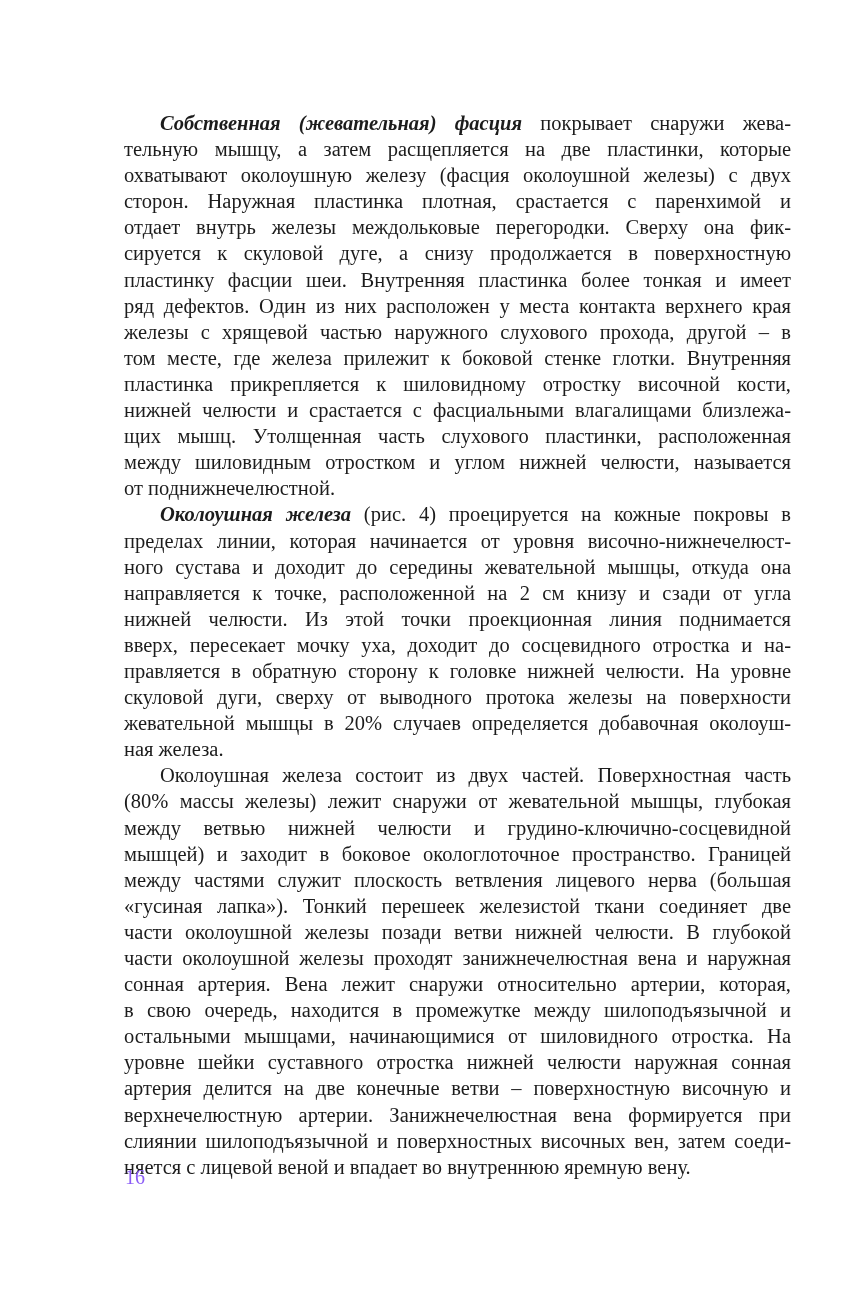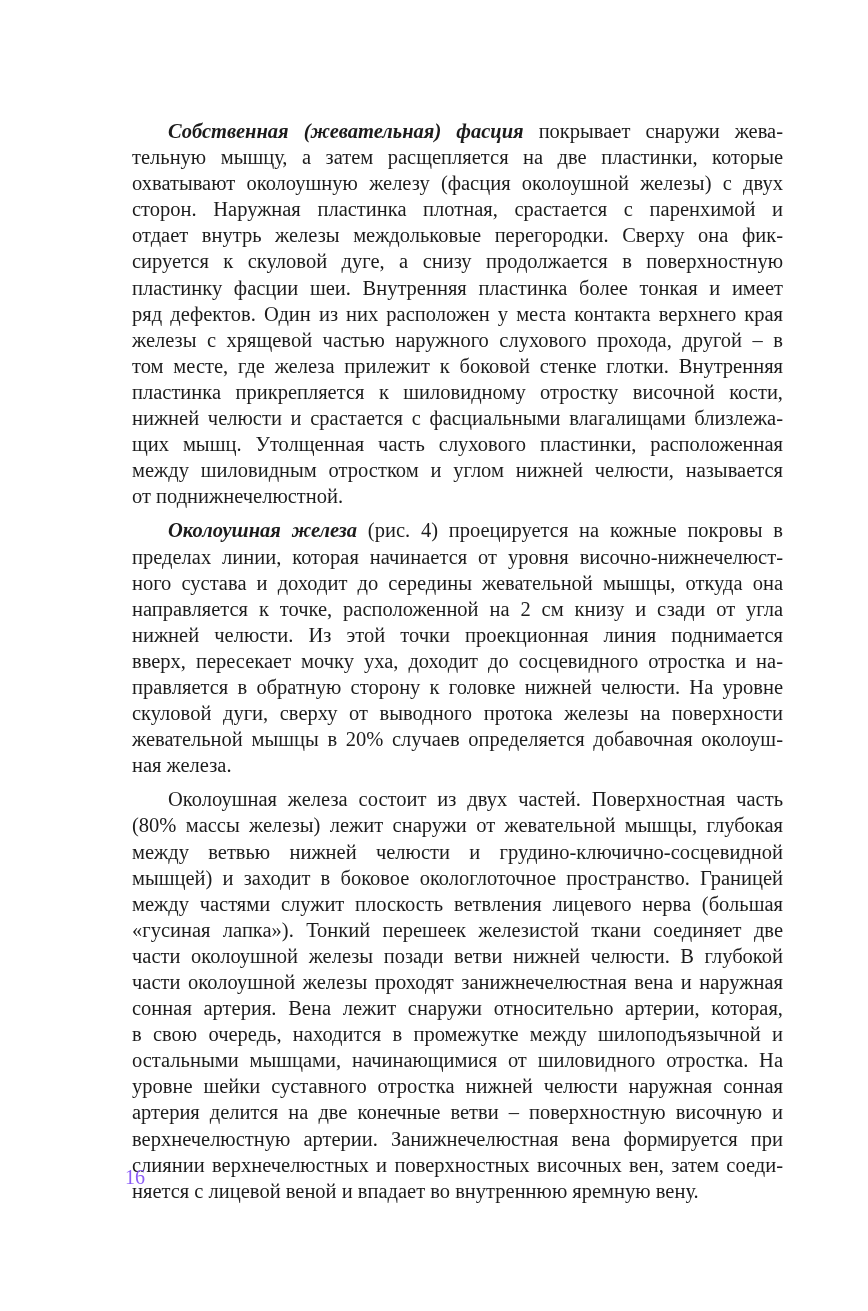--- a/index.html
+++ b/index.html
@@ -2,21 +2,21 @@
 <html><head>
 <meta charset="utf-8">
 <style>
   html, body { margin: 0; padding: 0; background: #ffffff; }
   body { width: 868px; height: 1311px; position: relative; overflow: hidden; }
   .page {
     position: absolute; left: 124px; top: 110px; width: 667px;
     font-family: "Liberation Serif", "DejaVu Serif", serif;
     font-size: 20.5px; color: #1c1c1c;
   }
-  .para { margin: 8px; }
+  .para { margin: 0; }
   .line {
     display: block; height: 26.1px; line-height: 26.1px;
     white-space: nowrap; text-align: justify; text-align-last: justify;
     transform-origin: left center;
   }
   .line.last { text-align-last: left; }
   .line.indent { padding-left: 36px; }
   .b { font-weight: bold; font-style: italic; }
   .i { }
   .page-number {
@@ -66,17 +66,17 @@
       <span class="line"><span>между частями служит плоскость ветвления </span><span class="i">лицевого нерва</span><span> (большая</span></span>
       <span class="line"><span>«гусиная лапка»). Тонкий перешеек железистой ткани соединяет две</span></span>
       <span class="line"><span>части околоушной железы позади ветви нижней челюсти. В глубокой</span></span>
       <span class="line"><span>части околоушной железы проходят </span><span class="i">занижнечелюстная вена</span><span> и </span><span class="i">наружная</span></span>
       <span class="line"><span class="i">сонная артерия</span><span>. Вена лежит снаружи относительно артерии, которая,</span></span>
       <span class="line"><span>в свою очередь, находится в промежутке между шилоподъязычной и</span></span>
       <span class="line"><span>остальными мышцами, начинающимися от шиловидного отростка. На</span></span>
       <span class="line"><span>уровне шейки суставного отростка нижней челюсти наружная сонная</span></span>
       <span class="line"><span>артерия делится на две конечные ветви – </span><span class="i">поверхностную височную</span><span> и</span></span>
       <span class="line"><span class="i">верхнечелюстную артерии</span><span>. Занижнечелюстная вена формируется при</span></span>
-      <span class="line"><span>слиянии </span><span class="i">верхнечелюстных</span><span> и </span><span class="i">поверхностных височных вен</span><span>, затем соеди-</span></span>
+      <span class="line"><span>слиянии </span><span class="i">шилоподъязычной</span><span> и </span><span class="i">поверхностных височных вен</span><span>, затем соеди-</span></span>
       <span class="line last"><span>няется с лицевой веной и впадает во внутреннюю яремную вену.</span></span>
     </div>
   </div>
 <div class="page-number">16</div>
 
 </body></html>

